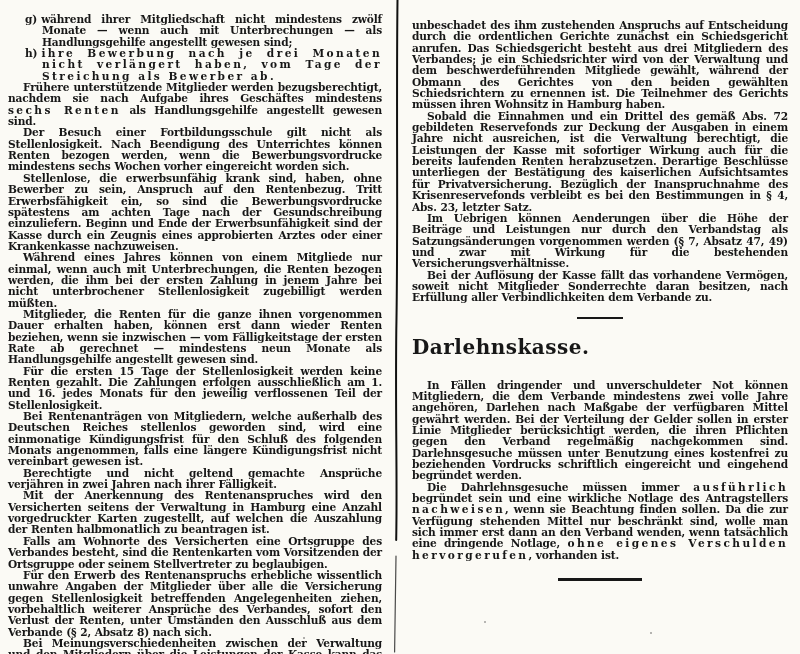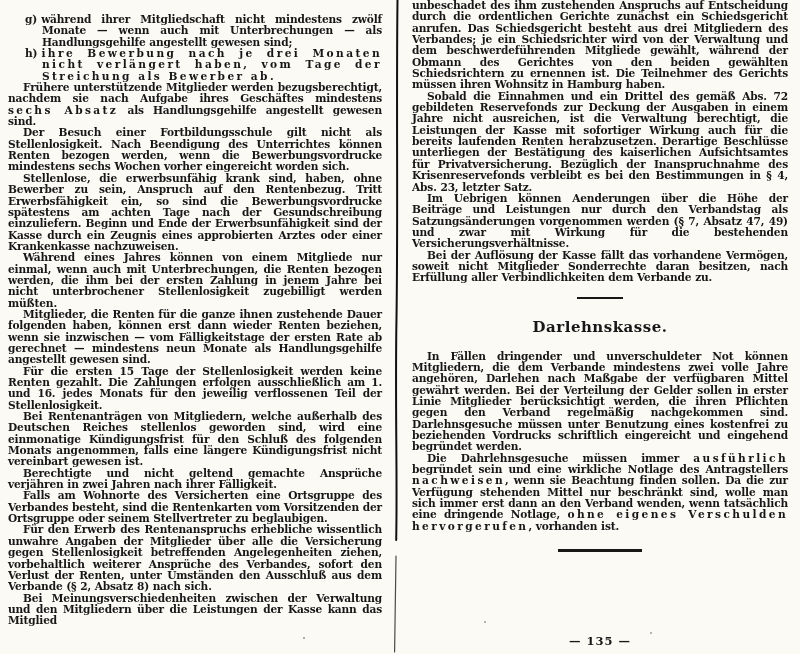--- a/index.html
+++ b/index.html
@@ -13,29 +13,29 @@
   .page{position:absolute;top:0;height:654px;}
   .page-left{left:8px;width:374px;text-decoration:underline;}
   .page-right{left:412px;width:376px;}
   .textcol{
     position:absolute;left:0;right:0;
     font-size:10.6px;line-height:11.35px;
     text-align:justify;letter-spacing:-0.15px;
     word-spacing:0.2px;
   }
   .page-left .textcol{top:14px;}
-  .page-right .textcol{top:0;}
+  .page-right .textcol{top:20px;}
   .blk{margin:0;}
   .blk.p{text-indent:15px;}
   .blk.pc{text-indent:0;}
   .blk.li{padding-left:34px;text-indent:-17px;}
   .blk.h1{
-    text-align:center;text-indent:0;
-    font-size:15px;line-height:24px;
-    margin:16px 0 12px 0;letter-spacing:0.5px;
+    text-align:left;text-indent:0;
+    font-size:20px;line-height:24px;
+    margin:16px 0 21px 0;letter-spacing:0.5px;
   }
   .blk.hr-short{width:46px;height:2px;background:var(--ink,#171717);margin:13px auto 3px auto;}
   .blk.hr-long{width:84px;height:2.5px;background:var(--ink,#171717);margin:17px auto 0 auto;}
   .sperr{letter-spacing:2.4px;}
   .lbl{padding-right:4px;}
   .pagenum{
     position:absolute;left:0;right:0;text-align:center;
     font-size:11.5px;letter-spacing:1px;
   }
   .page-left .pagenum{top:624px;}
@@ -45,28 +45,29 @@
 </style>
 </head>
 <body>
 
 <div class="canvas" style="--paper: #fbfaf5; --ink: #171717;">
 
   <div class="page page-left">
     <div class="textcol">
         <div class="blk li"><span class="lbl">g)</span><span>während ihrer Mitgliedschaft nicht mindestens zwölf Monate — wenn auch mit Unterbrechungen — als Handlungsgehilfe angestellt gewesen sind;</span></div>
         <div class="blk li"><span class="lbl">h)</span><span class="sperr">ihre Bewerbung nach je drei Monaten nicht verlängert haben, vom Tage der Streichung als Bewerber ab.</span></div>
-        <div class="blk p"><span>Frühere unterstützende Mitglieder werden bezugsberechtigt, nachdem sie nach Aufgabe ihres Geschäftes mindestens </span><span class="sperr">sechs Absatz</span><span> als Handlungsgehilfe angestellt gewesen sind.</span></div>
+        <div class="blk p"><span>Frühere unterstützende Mitglieder werden bezugsberechtigt, nachdem sie nach Aufgabe ihres Geschäftes mindestens </span><span class="sperr">sechs Renten</span><span> als Handlungsgehilfe angestellt gewesen sind.</span></div>
         <div class="blk p"><span>Der Besuch einer Fortbildungsschule gilt nicht als Stellenlosigkeit. Nach Beendigung des Unterrichtes können Renten bezogen werden, wenn die Bewerbungsvordrucke mindestens sechs Wochen vorher eingereicht worden sich.</span></div>
         <div class="blk p"><span>Stellenlose, die erwerbsunfähig krank sind, haben, ohne Bewerber zu sein, Anspruch auf den Rentenbezug. Tritt Erwerbsfähigkeit ein, so sind die Bewerbungsvordrucke spätestens am achten Tage nach der Gesundschreibung einzuliefern. Beginn und Ende der Erwerbsunfähigkeit sind der Kasse durch ein Zeugnis eines approbierten Arztes oder einer Krankenkasse nachzuweisen.</span></div>
         <div class="blk p"><span>Während eines Jahres können von einem Mitgliede nur einmal, wenn auch mit Unterbrechungen, die Renten bezogen werden, die ihm bei der ersten Zahlung in jenem Jahre bei nicht unterbrochener Stellenlosigkeit zugebilligt werden müßten.</span></div>
-        <div class="blk p"><span>Mitglieder, die Renten für die ganze ihnen zustehende Dauer folgenden haben, können erst dann wieder Renten beziehen, wenn sie inzwischen — vom Fälligkeitstage der ersten Rate ab gerechnet — mindestens neun Monate als Handlungsgehilfe angestellt gewesen sind.</span></div>
+        <div class="blk p"><span>Mitglieder, die Renten für die ganze ihnen vorgenommen Dauer erhalten haben, können erst dann wieder Renten beziehen, wenn sie inzwischen — vom Fälligkeitstage der ersten Rate ab gerechnet — mindestens neun Monate als Handlungsgehilfe angestellt gewesen sind.</span></div>
         <div class="blk p"><span>Für die ersten 15 Tage der Stellenlosigkeit werden keine Renten gezahlt. Die Zahlungen erfolgen ausschließlich am 1. und 16. jedes Monats für den jeweilig verflossenen Teil der Stellenlosigkeit.</span></div>
         <div class="blk p"><span>Bei Rentenanträgen von Mitgliedern, welche außerhalb des Deutschen Reiches stellenlos geworden sind, wird eine einmonatige Kündigungsfrist für den Schluß des folgenden Monats angenommen, falls eine längere Kündigungsfrist nicht vereinbart gewesen ist.</span></div>
         <div class="blk p"><span>Berechtigte und nicht geltend gemachte Ansprüche verjähren in zwei Jahren nach ihrer Fälligkeit.</span></div>
+        <div class="blk p"><span>Mit der Anerkennung des Rentenanspruches wird den Versicherten seitens der Verwaltung in Hamburg eine Anzahl vorgedruckter Karten zugestellt, auf welchen die Auszahlung der Renten halbmonatlich zu beantragen ist.</span></div>
         <div class="blk p"><span>Falls am Wohnorte des Versicherten eine Ortsgruppe des Verbandes besteht, sind die Rentenkarten vom Vorsitzenden der Ortsgruppe oder seinem Stellvertreter zu beglaubigen.</span></div>
         <div class="blk p"><span>Für den Erwerb des Rentenanspruchs erhebliche wissentlich unwahre Angaben der Mitglieder über alle die Versicherung gegen Stellenlosigkeit betreffenden Angelegenheiten ziehen, vorbehaltlich weiterer Ansprüche des Verbandes, sofort den Verlust der Renten, unter Umständen den Ausschluß aus dem Verbande (§ 2, Absatz 8) nach sich.</span></div>
         <div class="blk p"><span>Bei Meinungsverschiedenheiten zwischen der Verwaltung und den Mitgliedern über die Leistungen der Kasse kann das Mitglied</span></div>
       </div>
   </div>
 
   <svg class="gutter" viewBox="0 0 16 654" xmlns="http://www.w3.org/2000/svg">
     <path d="M 9.5 0 C 8.2 110, 10.2 230, 8.3 330 C 7.3 420, 9.4 475, 8.2 540" fill="none" stroke="#101010" stroke-width="2" stroke-linecap="round"></path>
     <path d="M 8 556 C 7.6 592, 7.1 622, 6.6 652" fill="none" stroke="#2a2a2a" stroke-width="1.2" stroke-linecap="round" opacity="0.85"></path>
   </svg>
@@ -76,19 +77,18 @@
         <div class="blk pc"><span>unbeschadet des ihm zustehenden Anspruchs auf Entscheidung durch die ordentlichen Gerichte zunächst ein Schiedsgericht anrufen. Das Schiedsgericht besteht aus drei Mitgliedern des Verbandes; je ein Schiedsrichter wird von der Verwaltung und dem beschwerdeführenden Mitgliede gewählt, während der Obmann des Gerichtes von den beiden gewählten Schiedsrichtern zu ernennen ist. Die Teilnehmer des Gerichts müssen ihren Wohnsitz in Hamburg haben.</span></div>
         <div class="blk p"><span>Sobald die Einnahmen und ein Drittel des gemäß Abs. 72 gebildeten Reservefonds zur Deckung der Ausgaben in einem Jahre nicht ausreichen, ist die Verwaltung berechtigt, die Leistungen der Kasse mit sofortiger Wirkung auch für die bereits laufenden Renten herabzusetzen. Derartige Beschlüsse unterliegen der Bestätigung des kaiserlichen Aufsichtsamtes für Privatversicherung. Bezüglich der Inanspruchnahme des Krisenreservefonds verbleibt es bei den Bestimmungen in § 4, Abs. 23, letzter Satz.</span></div>
         <div class="blk p"><span>Im Uebrigen können Aenderungen über die Höhe der Beiträge und Leistungen nur durch den Verbandstag als Satzungsänderungen vorgenommen werden (§ 7, Absatz 47, 49) und zwar mit Wirkung für die bestehenden Versicherungsverhältnisse.</span></div>
         <div class="blk p"><span>Bei der Auflösung der Kasse fällt das vorhandene Vermögen, soweit nicht Mitglieder Sonderrechte daran besitzen, nach Erfüllung aller Verbindlichkeiten dem Verbande zu.</span></div>
         <div class="blk hr-short"></div>
         <div class="blk h1"><span>Darlehnskasse.</span></div>
         <div class="blk p"><span>In Fällen dringender und unverschuldeter Not können Mitgliedern, die dem Verbande mindestens zwei volle Jahre angehören, Darlehen nach Maßgabe der verfügbaren Mittel gewährt werden. Bei der Verteilung der Gelder sollen in erster Linie Mitglieder berücksichtigt werden, die ihren Pflichten gegen den Verband regelmäßig nachgekommen sind. Darlehnsgesuche müssen unter Benutzung eines kostenfrei zu beziehenden Vordrucks schriftlich eingereicht und eingehend begründet werden.</span></div>
         <div class="blk p"><span>Die Dahrlehnsgesuche müssen immer </span><span class="sperr">ausführlich</span><span> begründet sein und eine wirkliche Notlage des Antragstellers </span><span class="sperr">nachweisen</span><span>, wenn sie Beachtung finden sollen. Da die zur Verfügung stehenden Mittel nur beschränkt sind, wolle man sich immer erst dann an den Verband wenden, wenn tatsächlich eine dringende Notlage, </span><span class="sperr">ohne eigenes Verschulden hervorgerufen</span><span>, vorhanden ist.</span></div>
         <div class="blk hr-long"></div>
       </div>
-    <div class="pagenum">— 135 —</div>
   </div>
 
   <div class="speck" style="left:484px;top:621px;width:2px;height:2px;"></div>
   <div class="speck" style="left:650px;top:632px;width:2px;height:1.5px;"></div>
   <div class="speck" style="left:303px;top:637px;width:1.5px;height:1.5px;"></div>
 </div>
 
 </body></html>

